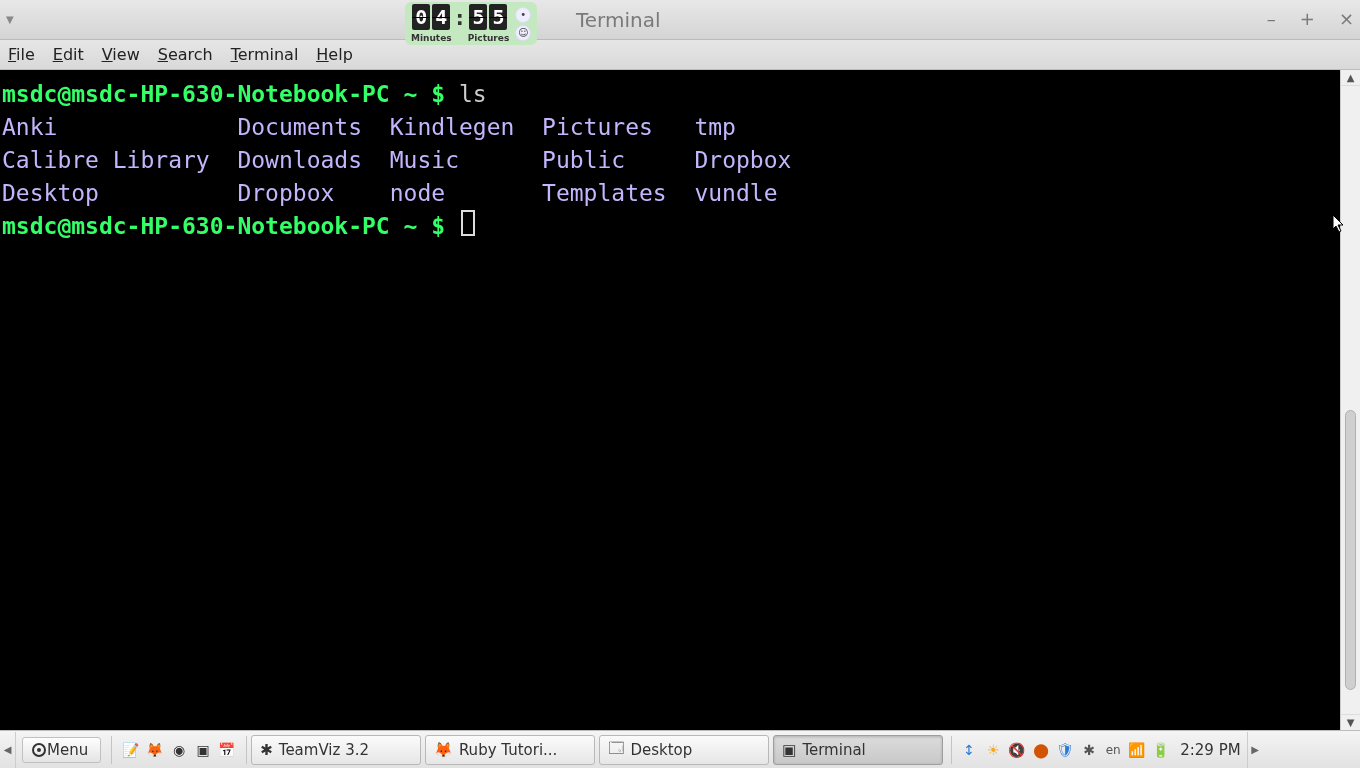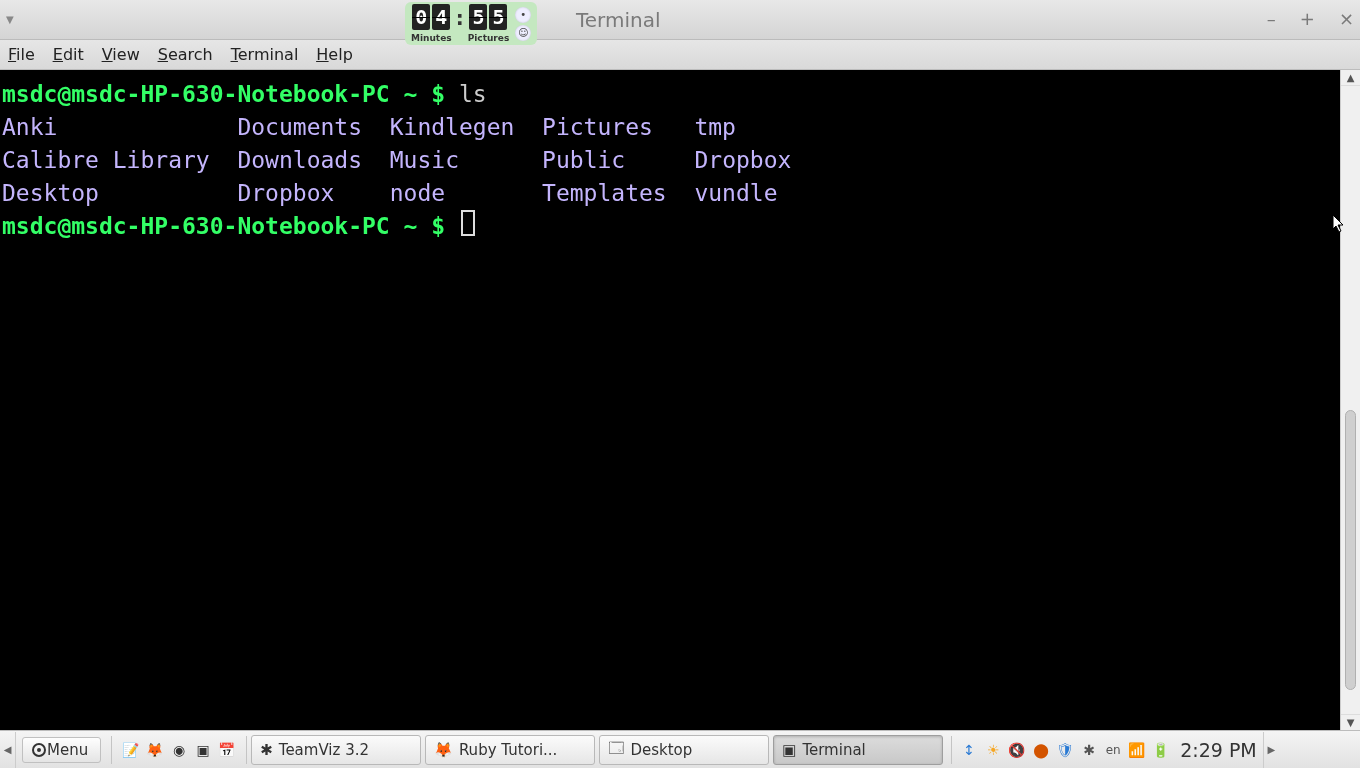--- a/index.html
+++ b/index.html
@@ -212,21 +212,21 @@
   .taskbar .tray {
     display:flex; align-items:center; gap:6px;
     padding: 0 4px;
     font-size:14px;
   }
   .taskbar .tray .tray-icon {
     width:18px; height:18px;
     display:flex; align-items:center; justify-content:center;
   }
   .taskbar .clock {
-    font-size:19px;
+    font-size:15px;
     padding: 0 6px;
   }
   .sep { width:1px; height:28px; background:#c4c4c4; margin:0 4px;}
 
   
   svg { display:block; }
 
   
   .mouse-cursor {
     position:absolute;

